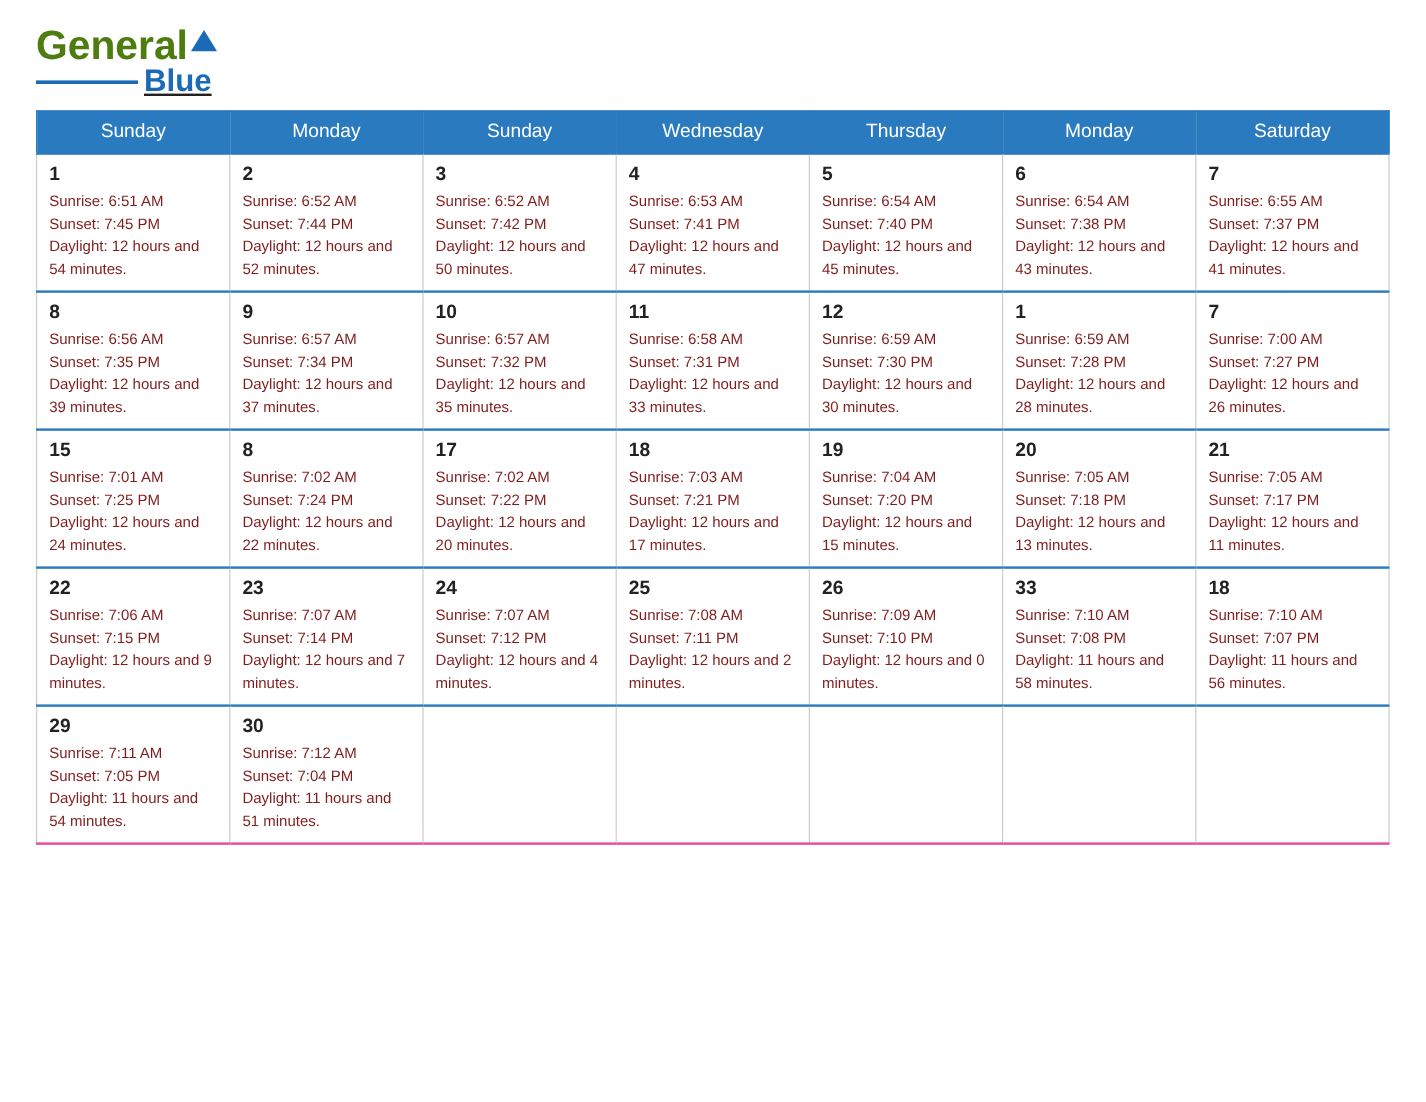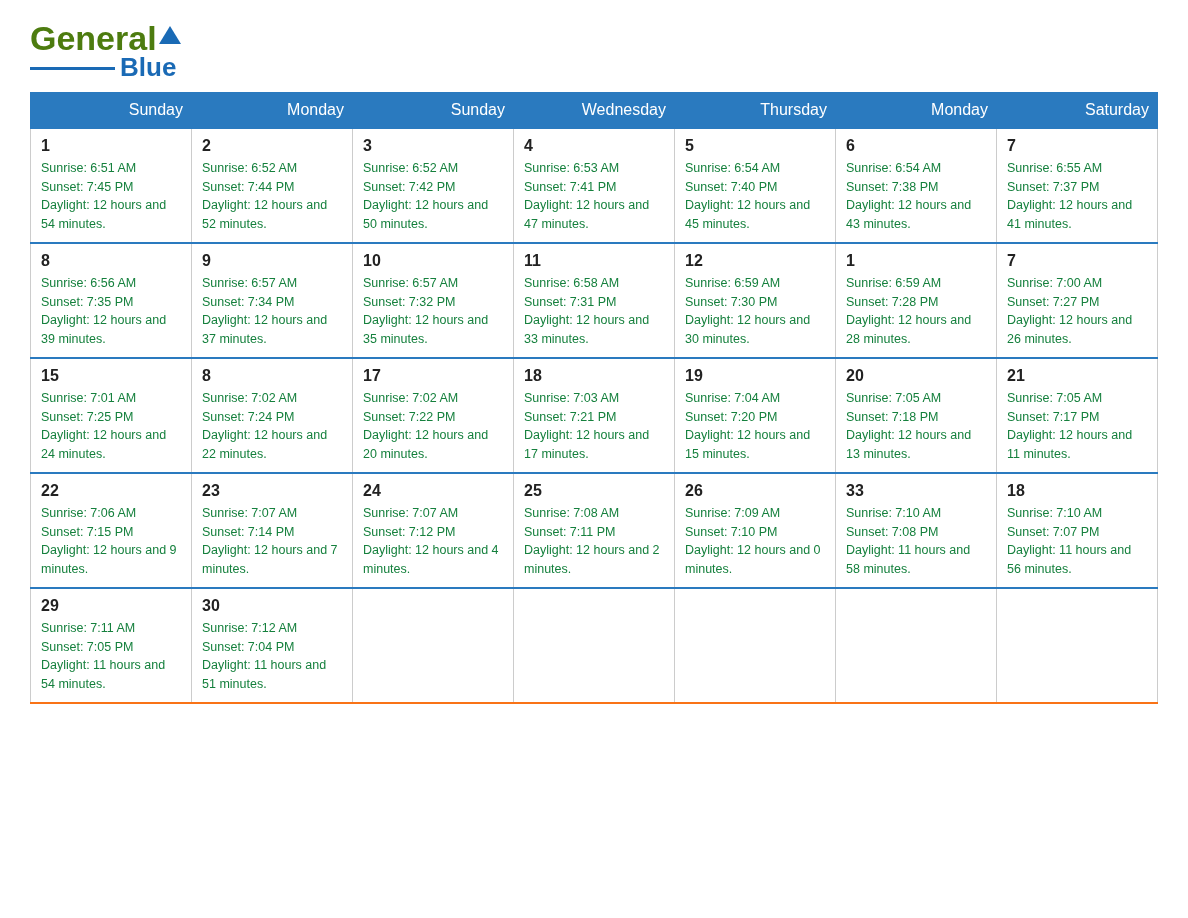--- a/index.html
+++ b/index.html
@@ -51,51 +51,51 @@
     .calendar-table {
       width: 100%;
       border-collapse: collapse;
       margin-top: 10px;
     }
     .calendar-table th {
       background: #2a7abf;
       color: #fff;
       font-size: 16px;
       font-weight: normal;
-      padding: 8px 8px;
-      text-align: right;
+      padding: 8px 27px;
+      text-align: center;
       border: 1px solid #2a7abf;
     }
     .calendar-table td {
       vertical-align: top;
       padding: 8px 10px;
       border: 1px solid #ccc;
       width: calc(100% / 7);
       min-height: 100px;
       font-size: 13px;
       color: #333;
       background: #fff;
     }
     .calendar-table tr:last-child td {
-      border-bottom: 2px solid #f97316;
+      border-bottom: 2px solid #ec4899;
     }
     .calendar-table thead tr th:first-child {
       border-top-left-radius: 0;
     }
     .day-number {
       font-size: 16px;
       font-weight: bold;
       color: #222;
       display: block;
       margin-bottom: 4px;
     }
     .day-info {
       font-size: 12.5px;
       line-height: 1.5;
-      color: #15803d;
+      color: #7f1d1d;
     }
     .empty-cell {
       background: #fff;
     }
     .week-row td {
       border-top: 2px solid #2a7abf;
     }
   </style>
 </head>
 <body>
@@ -103,21 +103,21 @@
 <div class="header-top">
   <div class="logo">
     <div style="display:flex; align-items:center;">
       <span class="logo-text">General</span>
       <span style="display:inline-block; margin-left:2px; position:relative; top:-2px;">
         <svg width="22" height="18" viewBox="0 0 22 18">
           <polygon points="11,0 22,18 0,18" fill="#1a6ab5"></polygon>
         </svg>
       </span>
     </div>
-    <div style="display:flex; align-items:center; margin-top:-4px;">
+    <div style="display:flex; align-items:center; margin-top:-4px;text-decoration:underline;">
       <div class="logo-line" style="width:85px; height:3px; background:#1a6ab5; margin-right:5px;"></div>
       <span class="logo-text blue" style="color:#1a6ab5; font-size:26px; font-weight:bold;">Blue</span>
     </div>
   </div>
   <div class="title-section">
     <div class="month-title"></div>
     <div class="location-title"></div>
   </div>
 </div>
 

